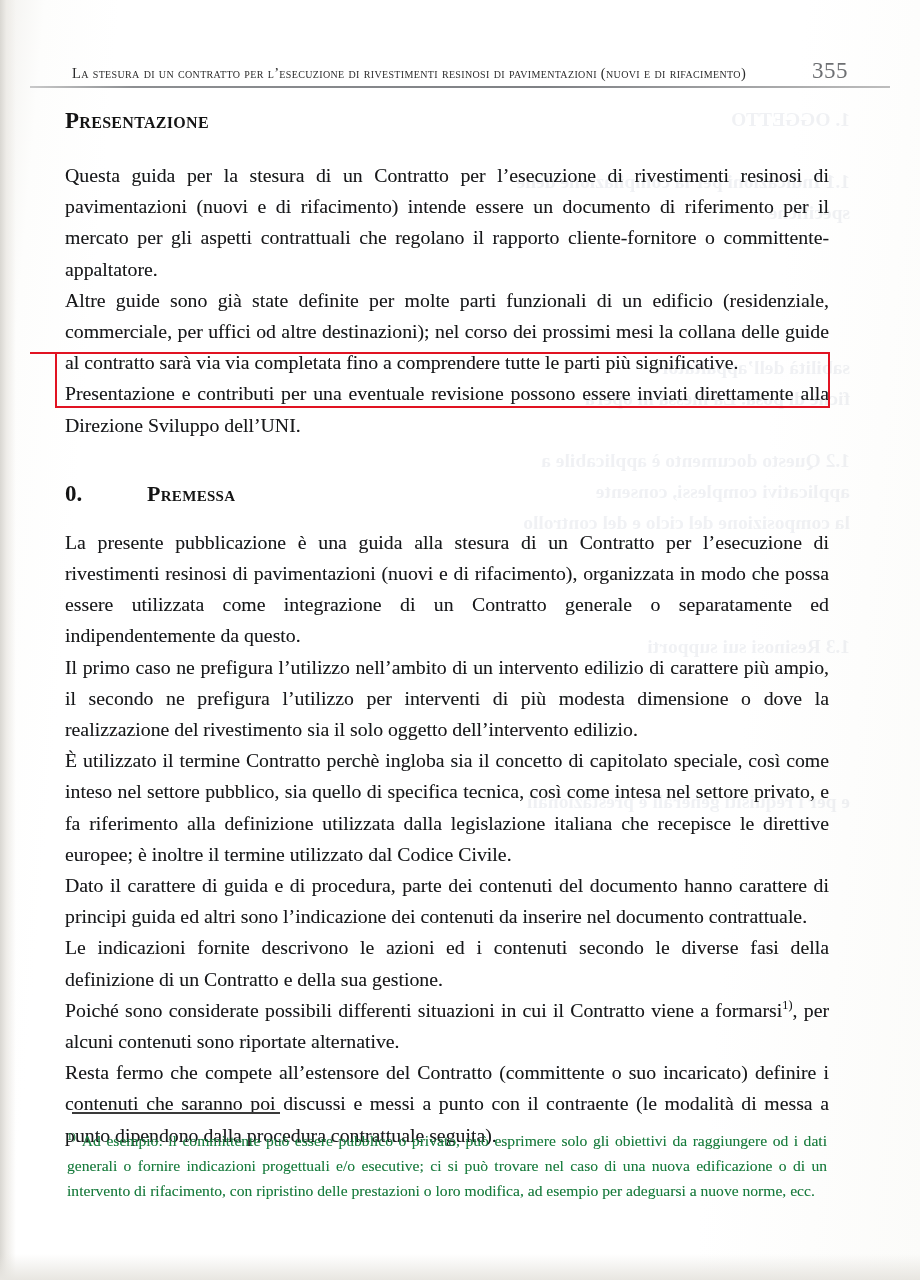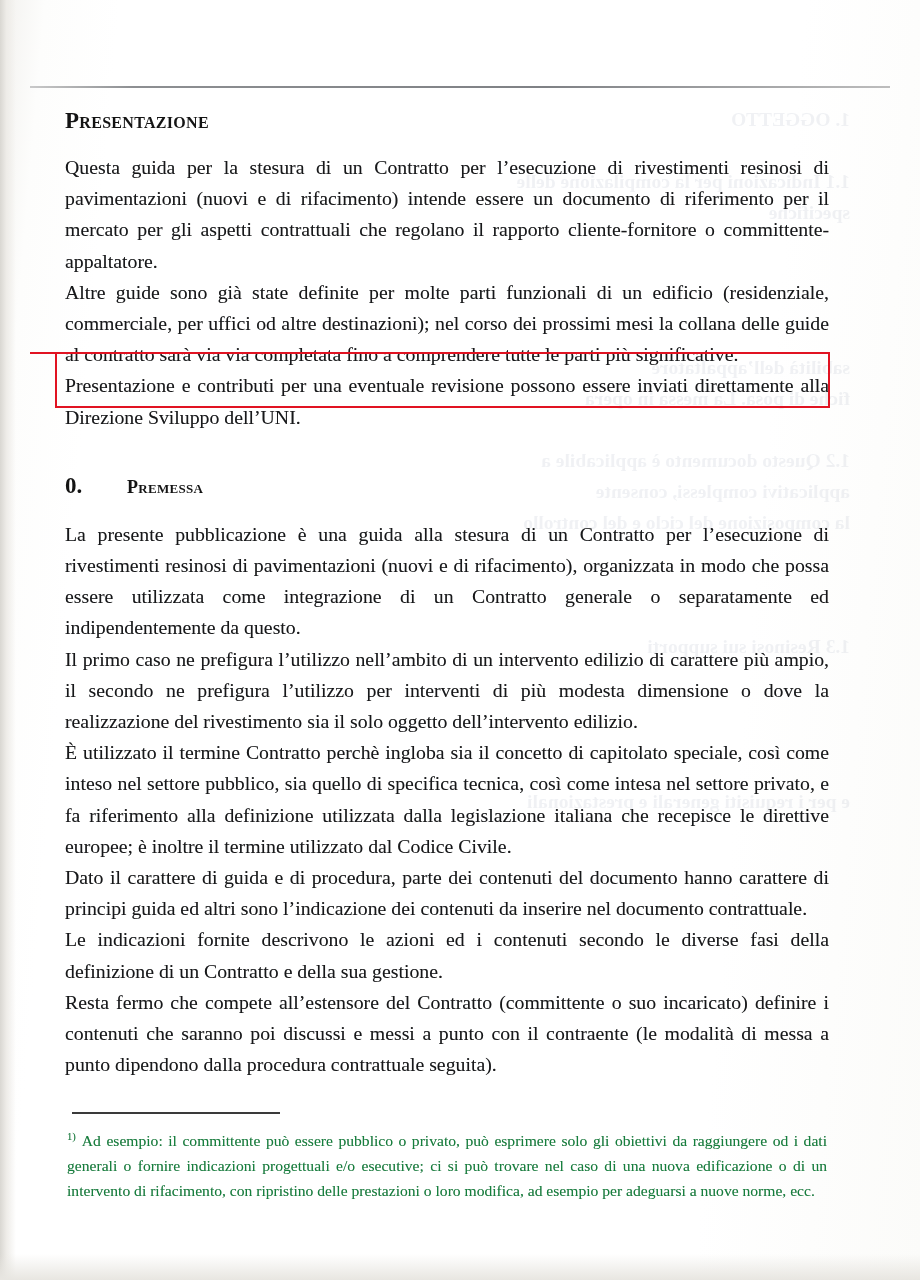--- a/index.html
+++ b/index.html
@@ -93,21 +93,21 @@
 
   
   .col {
     position: absolute;
     left: 65px;
     top: 108px;
     width: 764px;
   }
 
   h2.heading {
-    margin: 0 0 18px 0;
+    margin: 0 0 26px 0;
     font-variant: small-caps;
     font-weight: 700;
     font-size: 23px;
     letter-spacing: 0.3px;
     color: #141414;
   }
   .sec-heading {
     margin: 40px 0 20px 0;
     display: flex;
     align-items: baseline;
@@ -115,22 +115,23 @@
   }
   .sec-num {
     font-weight: 700;
     font-size: 23px;
     width: 62px;
     flex: none;
   }
   .sec-title {
     font-variant: small-caps;
     font-weight: 700;
-    font-size: 18px;
+    font-size: 22px;
     letter-spacing: 0.3px;
+    margin-left: 20px;
   }
 
   p.body {
     margin: 0;
     font-size: 19.8px;
     line-height: 31.2px;
     text-align: justify;
     text-justify: inter-word;
     color: #17181a;
     text-shadow: 0 0 0.45px rgba(30,30,30,0.33);
@@ -213,20 +214,24 @@
       <div style="height:31px;white-space:nowrap;overflow:hidden">&nbsp;</div>
       <div style="height:31px;white-space:nowrap;overflow:hidden"><b>1.3   Resinosi sui supporti</b></div>
       <div style="height:31px;white-space:nowrap;overflow:hidden">&nbsp;</div>
       <div style="height:31px;white-space:nowrap;overflow:hidden">&nbsp;</div>
       <div style="height:31px;white-space:nowrap;overflow:hidden">&nbsp;</div>
       <div style="height:31px;white-space:nowrap;overflow:hidden">&nbsp;</div>
       <div style="height:31px;white-space:nowrap;overflow:hidden"><b>e per i requisiti generali e prestazionali</b></div>
       <div style="height:31px;white-space:nowrap;overflow:hidden">&nbsp;</div>
     </div>
 
+  <div class="runhead">
+    <span class="runhead-title">La stesura di un contratto per l’esecuzione di rivestimenti resinosi di pavimentazioni (nuovi e di rifacimento)</span>
+    <span class="runhead-folio">355</span>
+  </div>
   <div class="runhead-rule"></div>
 
   <div class="col">
 
     <h2 class="heading">Presentazione</h2>
 
     <p class="body">Questa guida per la stesura di un Contratto per l’esecuzione di rivestimenti resinosi di pavimentazioni (nuovi e di rifacimento) intende essere un documento di riferimento per il mercato per gli aspetti contrattuali che regolano il rapporto cliente-fornitore o committente-appaltatore.</p>
     <p class="body">Altre guide sono già state definite per molte parti funzionali di un edificio (residenziale, commerciale, per uffici od altre destinazioni); nel corso dei prossimi mesi la collana delle guide al contratto sarà via via completata fino a comprendere tutte le parti più significative.</p>
     <p class="body">Presentazione e contributi per una eventuale revisione possono essere inviati direttamente alla Direzione Sviluppo dell’UNI.</p>
 
@@ -234,20 +239,23 @@
       <span class="sec-num">0.</span>
       <span class="sec-title">Premessa</span>
     </div>
 
     <p class="body">La presente pubblicazione è una guida alla stesura di un Contratto per l’esecuzione di rivestimenti resinosi di pavimentazioni (nuovi e di rifacimento), organizzata in modo che possa essere utilizzata come integrazione di un Contratto generale o separatamente ed indipendentemente da questo.</p>
     <p class="body">Il primo caso ne prefigura l’utilizzo nell’ambito di un intervento edilizio di carattere più ampio, il secondo ne prefigura l’utilizzo per interventi di più modesta dimensione o dove la realizzazione del rivestimento sia il solo oggetto dell’intervento edilizio.</p>
     <p class="body">È utilizzato il termine Contratto perchè ingloba sia il concetto di capitolato speciale, così come inteso nel settore pubblico, sia quello di specifica tecnica, così come intesa nel settore privato, e fa riferimento alla definizione utilizzata dalla legislazione italiana che recepisce le direttive europee; è inoltre il termine utilizzato dal Codice Civile.</p>
     <p class="body">Dato il carattere di guida e di procedura, parte dei contenuti del documento hanno carattere di principi guida ed altri sono l’indicazione dei contenuti da inserire nel documento contrattuale.</p>
     <p class="body">Le indicazioni fornite descrivono le azioni ed i contenuti secondo le diverse fasi della definizione di un Contratto e della sua gestione.</p>
 
+    <p class="body">
+      <span>Poiché sono considerate possibili differenti situazioni in cui il Contratto viene a formarsi</span><sup class="fnref">1)</sup><span>, per alcuni contenuti sono riportate alternative.</span>
+    </p>
 
     <p class="body">Resta fermo che compete all’estensore del Contratto (committente o suo incaricato) definire i contenuti che saranno poi discussi e messi a punto con il contraente (le modalità di messa a punto dipendono dalla procedura contrattuale seguita).</p>
   </div>
 
   <div class="redbox"></div>
 
   <div class="fn-rule"></div>
   <div class="fn-block">
     <p class="fn">
       <span class="fn-mark">1)</span><span>Ad esempio: il committente può essere pubblico o privato, può esprimere solo gli obiettivi da raggiungere od i dati generali o fornire indicazioni progettuali e/o esecutive; ci si può trovare nel caso di una nuova edificazione o di un intervento di rifacimento, con ripristino delle prestazioni o loro modifica, ad esempio per adeguarsi a nuove norme, ecc.</span>

